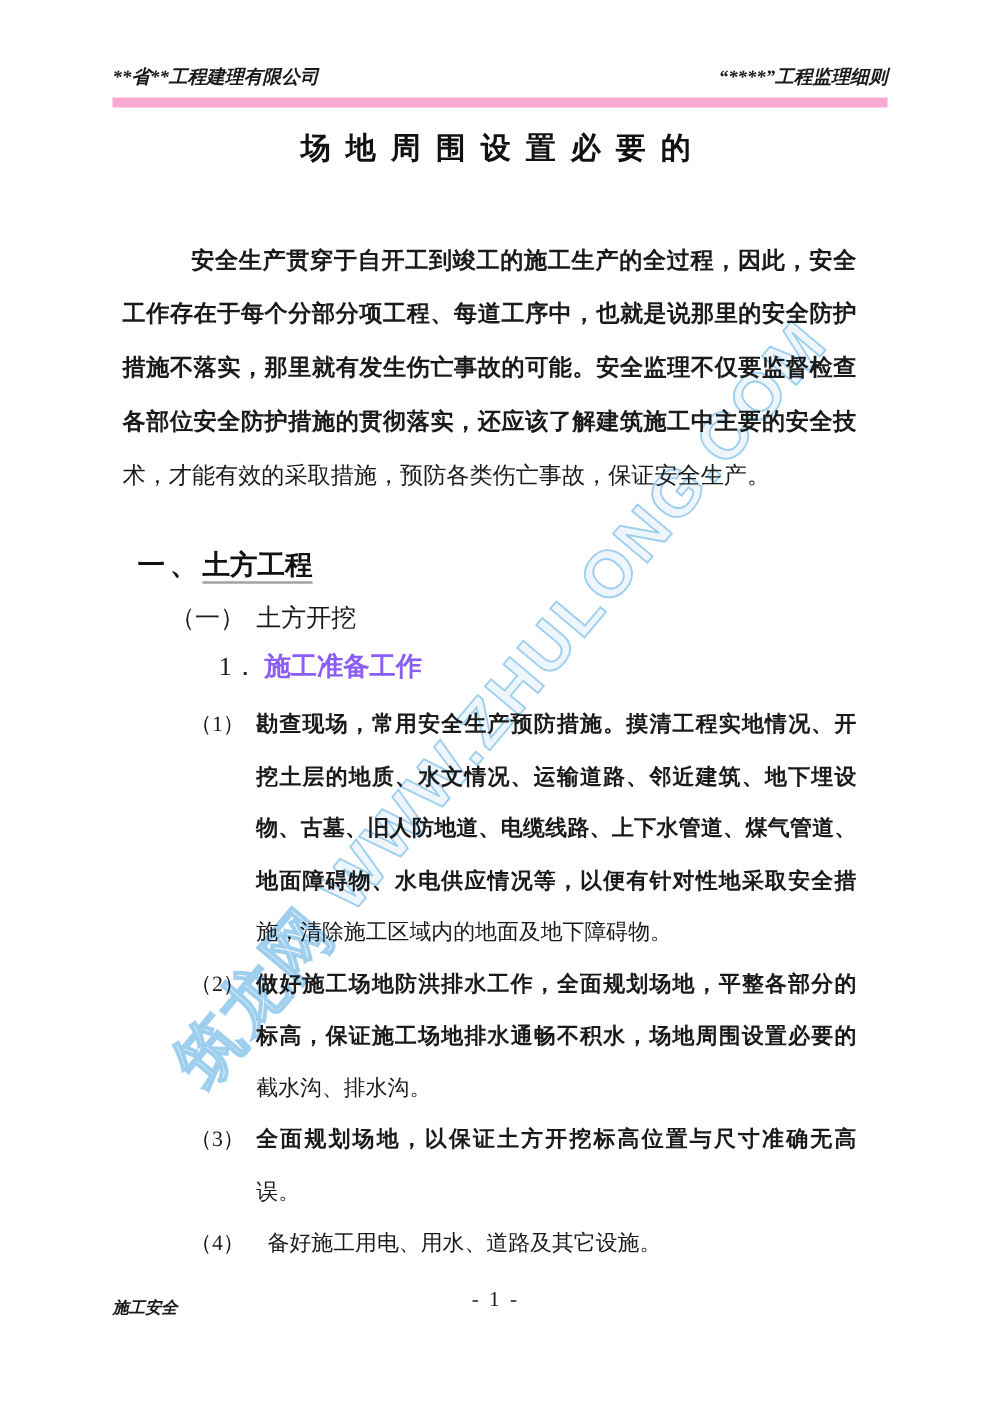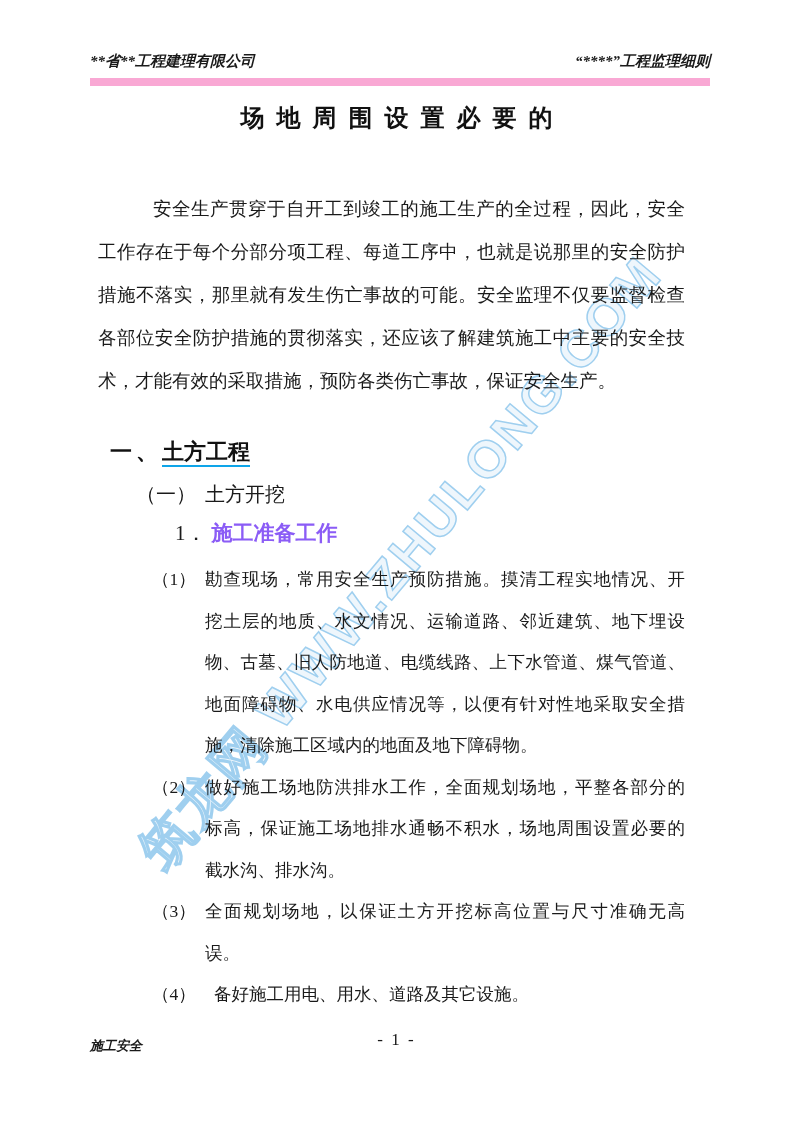--- a/index.html
+++ b/index.html
@@ -30,30 +30,30 @@
   }
   
   .title {
     left:0; top:102px; width:100%; box-sizing:border-box;
     text-align:center; padding-left:12px;
     font-family:"Liberation Sans","DejaVu Sans",sans-serif;
     font-weight:bold; font-size:24px; letter-spacing:12px; color:#111;
   }
   
   .intro { left:98px; top:188px; width:587px; font-size:18.5px; line-height:43px; }
-  .jl      { text-align:justify; text-align-last:justify; }
+  .jl      { text-align:justify; text-align-last:justify;font-weight:bold; }
   .jl-last { text-align:left; }
   .indent  { padding-left:55px; }
   
   .h1 {
     left:110px; top:437px; font-size:22px; font-weight:bold;
     font-family:"Liberation Sans","DejaVu Sans",sans-serif; color:#111;
   }
   .h1 .h1-num { letter-spacing:4px; }
-  .h1 .h1-text { border-bottom:2px solid #0ea5e9; padding-bottom:1px; }
+  .h1 .h1-text { border-bottom:2px solid #a3a3a3; padding-bottom:1px; }
   .h2 { left:136px; top:481px; font-size:20px; }
   .h2 .h2-t { margin-left:9px; }
   .h3 { left:175px; top:519px; font-size:21px; }
   .h3 .h3-t {
     font-family:"Liberation Sans","DejaVu Sans",sans-serif;
     font-weight:bold; margin-left:5px; color:#8b5cf6;
   }
   
   .items { left:152px; top:559px; width:533px; font-size:17.5px; line-height:41.5px; }
   .item  { display:flex; align-items:flex-start; }

